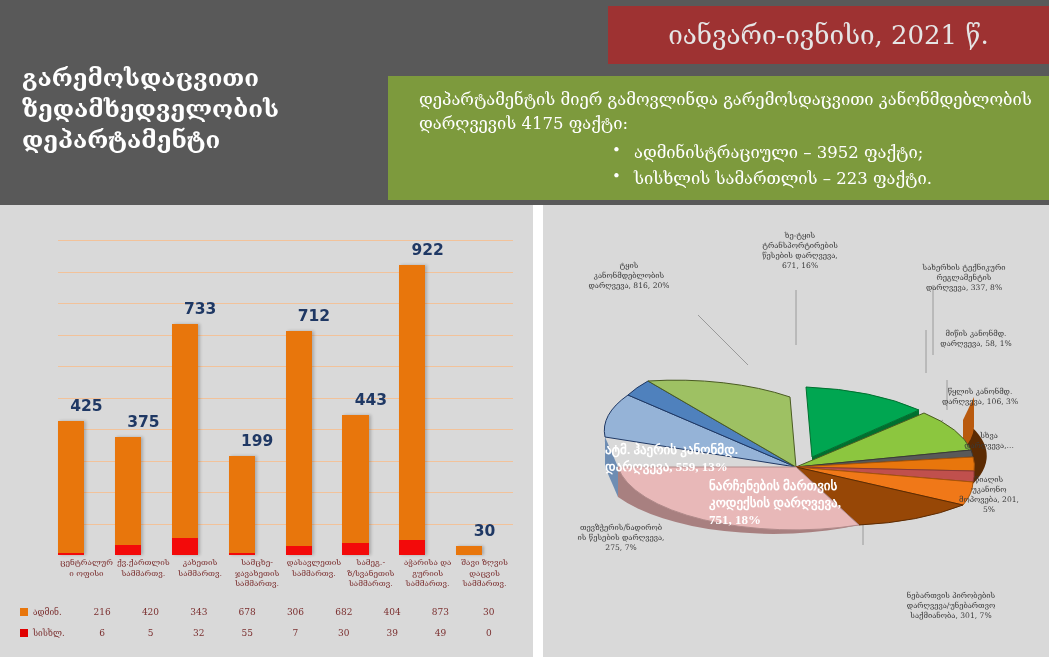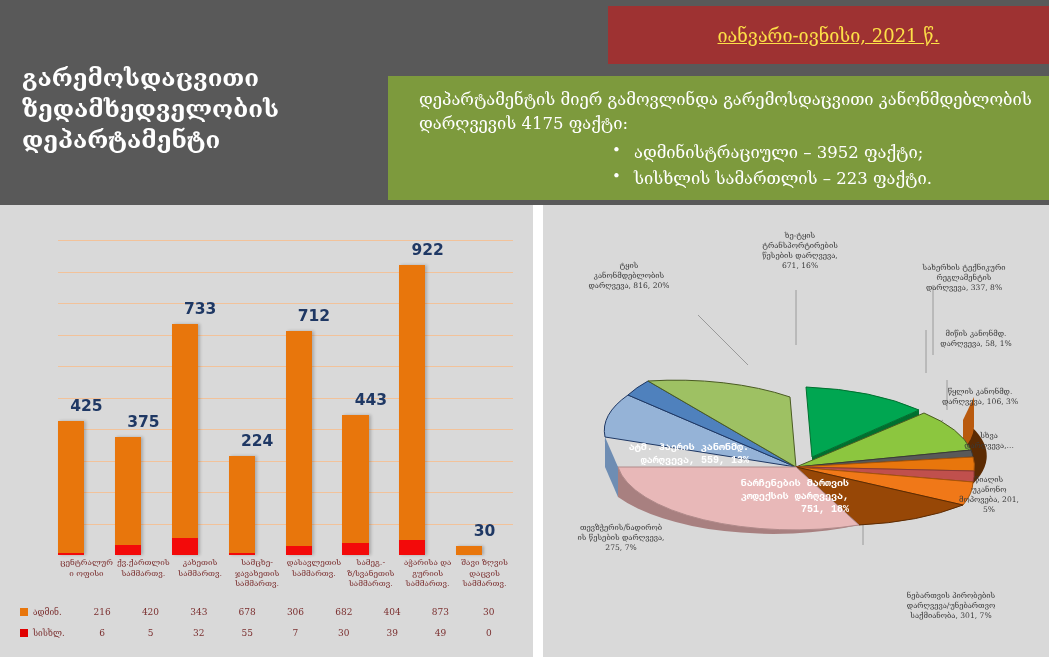--- a/index.html
+++ b/index.html
@@ -15,21 +15,21 @@
   .top-band{position:absolute;left:0;top:0;width:1049px;height:205px;background:#595959;}
   .dept-title{
     position:absolute;left:22px;top:62px;width:360px;
     color:#ffffff;font-size:24px;line-height:1.30;font-weight:700;
     font-family:"DejaVu Serif","Liberation Serif",serif;
   }
   .period-box{
     position:absolute;left:608px;top:6px;width:441px;height:58px;
     background:#9e3232;display:flex;align-items:center;justify-content:center;
   }
-  .period-text{color:#fde047;font-size:18px;font-family:"DejaVu Serif","Liberation Serif",serif;text-decoration:underline;}
+  .period-text{color:#e5e5e5;font-size:26px;font-family:"DejaVu Serif","Liberation Serif",serif;}
   .green-box{
     position:absolute;left:388px;top:76px;width:661px;height:124px;
     background:#7d9a3d;padding:0;box-sizing:border-box;
   }
   .green-lead{
     position:absolute;left:14px;top:12px;width:630px;
     color:#ffffff;font-size:16.5px;line-height:1.45;
     font-family:"DejaVu Serif","Liberation Serif",serif;
     margin-left:17px;
   }
@@ -83,22 +83,22 @@
   .ltvals{flex:1;display:flex;}
   .ltval{flex:1;text-align:center;font-size:9px;color:#7b2f2f;font-family:"DejaVu Serif","Liberation Serif",serif;}
 
   
   .pie-area{position:absolute;left:0;top:0;width:506px;height:452px;}
   .pielabel{
     position:absolute;font-size:7.6px;line-height:1.32;color:#3a3a3a;
     font-family:"DejaVu Serif","Liberation Serif",serif;text-align:center;
   }
   .pielabel-in{
-    position:absolute;font-size:10px;line-height:1.32;color:#ffffff;font-weight:bold;
-    font-family:Liberation Mono, monospace;text-align:right;
+    position:absolute;font-size:13px;line-height:1.32;color:#ffffff;font-weight:bold;
+    font-family:Liberation Serif, serif;text-align:left;
   }
 </style>
 </head>
 <body>
 
 <div class="slide">
 
   <div class="top-band"></div>
 
   <div class="dept-title">გარემოსდაცვითი ზედამხედველობის დეპარტამენტი</div>
@@ -149,21 +149,21 @@
               <div class="seg-admin" style="height: 213.57px;"></div>
               <div class="seg-crim" style="height: 17.325px;"></div>
             </div>
             <div class="bar-total" style="bottom: 236.895px;">733</div>
           </div>
           <div class="barcol">
             <div class="bar-wrap" style="height: 98.595px;">
               <div class="seg-admin" style="height: 96.39px;"></div>
               <div class="seg-crim" style="height: 2.205px;"></div>
             </div>
-            <div class="bar-total" style="bottom: 104.595px;">224</div>
+            <div class="bar-total" style="bottom: 104.595px;">199</div>
           </div>
           <div class="barcol">
             <div class="bar-wrap" style="height: 224.28px;">
               <div class="seg-admin" style="height: 214.83px;"></div>
               <div class="seg-crim" style="height: 9.45px;"></div>
             </div>
             <div class="bar-total" style="bottom: 230.28px;">712</div>
           </div>
           <div class="barcol">
             <div class="bar-wrap" style="height: 139.545px;">

